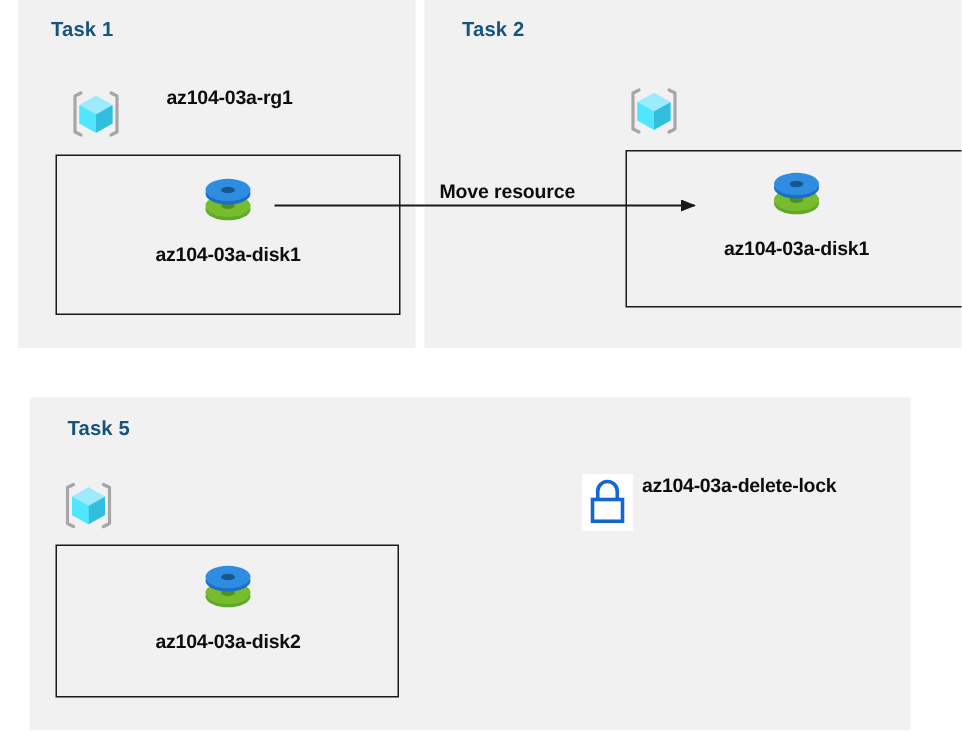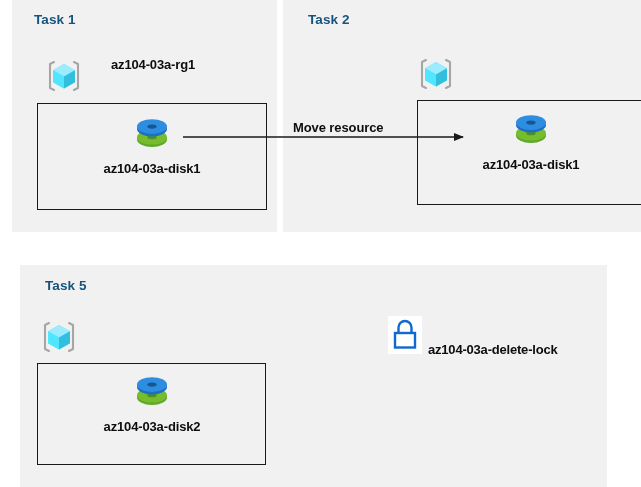--- a/index.html
+++ b/index.html
@@ -226,21 +226,21 @@
         <ellipse cx="20" cy="23.2" rx="15" ry="7.4" fill="#76bc2d"></ellipse>
         <ellipse cx="20" cy="23.2" rx="4.6" ry="2.1" fill="#4e8f22"></ellipse>
         <ellipse cx="20" cy="15.0" rx="15" ry="7.4" fill="#1b6fc4"></ellipse>
         <ellipse cx="20" cy="12.6" rx="15" ry="7.4" fill="#2e8de1"></ellipse>
         <ellipse cx="20" cy="12.6" rx="4.6" ry="2.1" fill="#17568f"></ellipse>
       </svg>
     </span>
     <span class="disk-label">az104-03a-disk2</span>
   </div>
 
-  <div class="lock-group" style="left:376px; top:316px;align-items:flex-end;">
+  <div class="lock-group" style="left:376px; top:316px;">
     <span style="display:block;">
       <svg width="34" height="38" viewBox="0 0 34 38" aria-hidden="true">
         <rect x="0" y="0" width="34" height="38" fill="#ffffff"></rect>
         <path d="M10.5 17 L10.5 11.5 A6.5 6.5 0 0 1 23.5 11.5 L23.5 17" fill="none" stroke="#1268d3" stroke-width="2.4"></path>
         <rect x="7" y="17" width="20" height="14.5" fill="none" stroke="#1268d3" stroke-width="2.4"></rect>
       </svg>
     </span>
     <span class="lock-text">
       <span class="lock-name">az104-03a-delete-lock</span>
     </span>

